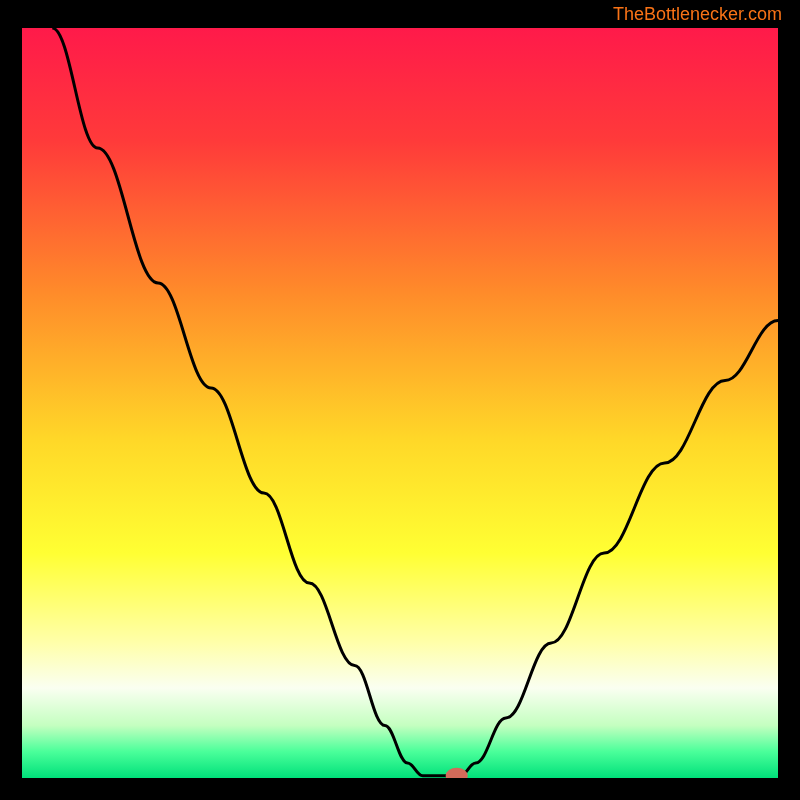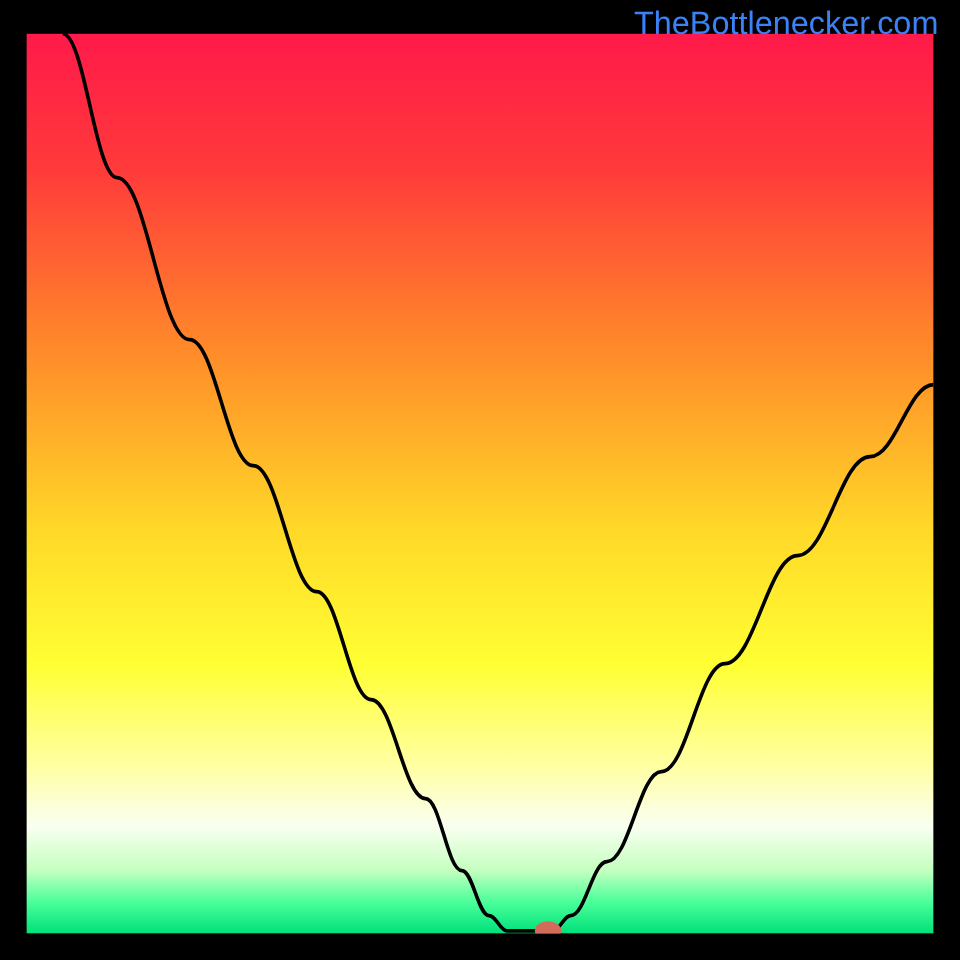--- a/index.html
+++ b/index.html
@@ -14,22 +14,22 @@
   .container {
     position: relative;
     width: 800px;
     height: 800px;
     background: #000;
   }
   .watermark {
     position: absolute;
     top: 4px;
     right: 18px;
-    color: #3b82f6;
-    font-size: 27px;
+    color: #f97316;
+    font-size: 18px;
     font-family: Arial, sans-serif;
     z-index: 10;
   }
   .plot-area {
     position: absolute;
     left: 22px;
     top: 28px;
     width: 756px;
     height: 750px;
   }

